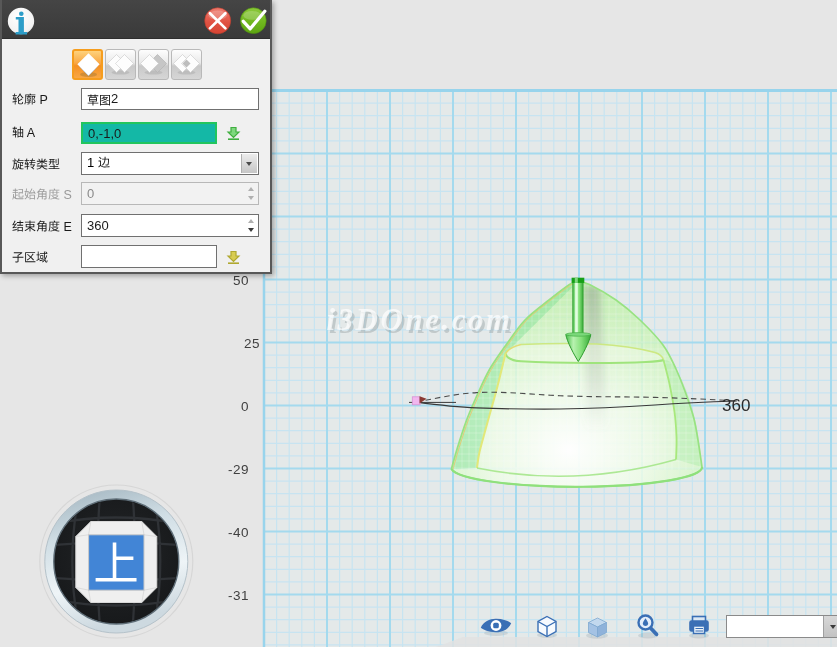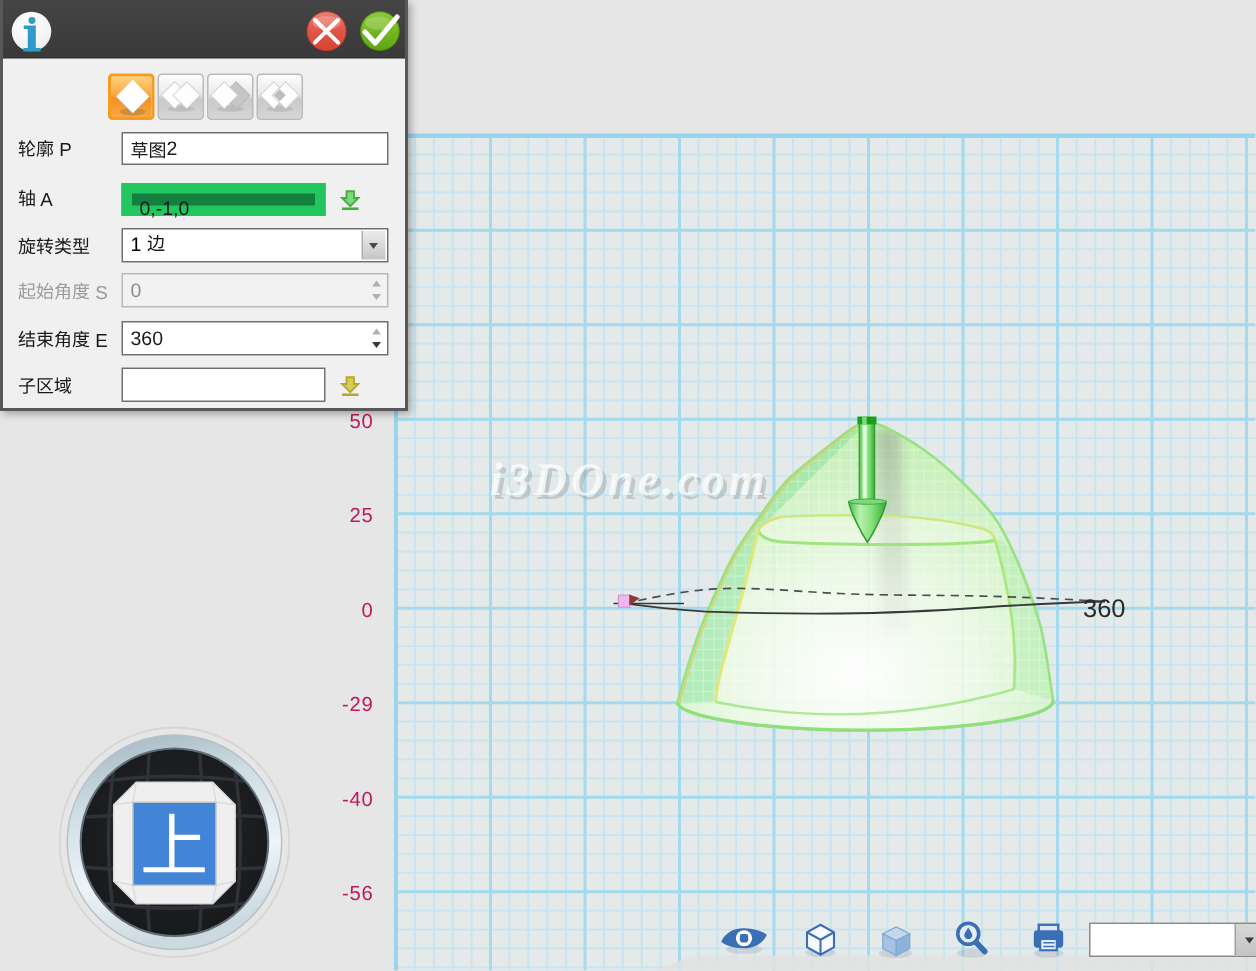--- a/index.html
+++ b/index.html
@@ -1,17 +1,17 @@
 <!DOCTYPE html>
 <html><head><meta charset="utf-8"><style>
 * {margin:0;padding:0}
 html,body {width:837px;height:647px;overflow:hidden;font-family:"Liberation Sans",sans-serif;background:#e6e6e6}
 .hz {display:inline-block}
 #canvas-svg {position:absolute;left:0;top:0}
-.axlbl {position:absolute;color:#be185d;font-size:13.5px;text-align:right;width:40px;letter-spacing:0.5px}
+.axlbl {position:absolute;color:#404040;font-size:13.5px;text-align:right;width:40px;letter-spacing:0.5px}
 </style></head>
 <body>
 <svg id="canvas-svg" width="837" height="647" viewBox="0 0 837 647">
 <rect x="264" y="90" width="573" height="557" fill="#e4e9e9"></rect>
     <path d="M264.0 90.5V647 M276.6 90.5V647 M289.2 90.5V647 M301.8 90.5V647 M314.4 90.5V647 M327.0 90.5V647 M339.6 90.5V647 M352.2 90.5V647 M364.8 90.5V647 M377.4 90.5V647 M390.0 90.5V647 M402.6 90.5V647 M415.2 90.5V647 M427.8 90.5V647 M440.4 90.5V647 M453.0 90.5V647 M465.6 90.5V647 M478.2 90.5V647 M490.8 90.5V647 M503.4 90.5V647 M516.0 90.5V647 M528.6 90.5V647 M541.2 90.5V647 M553.8 90.5V647 M566.4 90.5V647 M579.0 90.5V647 M591.6 90.5V647 M604.2 90.5V647 M616.8 90.5V647 M629.4 90.5V647 M642.0 90.5V647 M654.6 90.5V647 M667.2 90.5V647 M679.8 90.5V647 M692.4 90.5V647 M705.0 90.5V647 M717.6 90.5V647 M730.2 90.5V647 M742.8 90.5V647 M755.4 90.5V647 M768.0 90.5V647 M780.6 90.5V647 M793.2 90.5V647 M805.8 90.5V647 M818.4 90.5V647 M831.0 90.5V647 M264.0 90.5H837 M264.0 103.1H837 M264.0 115.7H837 M264.0 128.3H837 M264.0 140.9H837 M264.0 153.5H837 M264.0 166.1H837 M264.0 178.7H837 M264.0 191.3H837 M264.0 203.9H837 M264.0 216.5H837 M264.0 229.1H837 M264.0 241.7H837 M264.0 254.3H837 M264.0 266.9H837 M264.0 279.5H837 M264.0 292.1H837 M264.0 304.7H837 M264.0 317.3H837 M264.0 329.9H837 M264.0 342.5H837 M264.0 355.1H837 M264.0 367.7H837 M264.0 380.3H837 M264.0 392.9H837 M264.0 405.5H837 M264.0 418.1H837 M264.0 430.7H837 M264.0 443.3H837 M264.0 455.9H837 M264.0 468.5H837 M264.0 481.1H837 M264.0 493.7H837 M264.0 506.3H837 M264.0 518.9H837 M264.0 531.5H837 M264.0 544.1H837 M264.0 556.7H837 M264.0 569.3H837 M264.0 581.9H837 M264.0 594.5H837 M264.0 607.1H837 M264.0 619.7H837 M264.0 632.3H837 M264.0 644.9H837" stroke="#c7e4f1" stroke-width="1.2" fill="none"></path>
     <path d="M264.0 90.5V647 M327.0 90.5V647 M390.0 90.5V647 M453.0 90.5V647 M516.0 90.5V647 M579.0 90.5V647 M642.0 90.5V647 M705.0 90.5V647 M768.0 90.5V647 M831.0 90.5V647 M264.0 90.5H837 M264.0 153.5H837 M264.0 216.5H837 M264.0 279.5H837 M264.0 342.5H837 M264.0 405.5H837 M264.0 468.5H837 M264.0 531.5H837 M264.0 594.5H837" stroke="#a4daee" stroke-width="2" fill="none"></path>
     <path d="M264.0 90.5H837" stroke="#98d4ec" stroke-width="3" fill="none"></path>
     <path d="M264.0 90.5V647" stroke="#98d4ec" stroke-width="2.5" fill="none"></path>
 <text x="329" y="332.5" font-family="Liberation Serif,serif" font-style="italic" font-weight="bold" font-size="31" letter-spacing="2.5" fill="#8f9a9c" opacity="0.4">i3DOne.com</text>
 <text x="326.5" y="330" font-family="Liberation Serif,serif" font-style="italic" font-weight="bold" font-size="31" letter-spacing="2.5" fill="#ffffff" opacity="0.72">i3DOne.com</text>
@@ -118,25 +118,25 @@
     <ellipse cx="699" cy="635.5" rx="10" ry="3" fill="#9aa8b0" opacity="0.32"></ellipse>
     <g stroke="#3a6fb5" fill="#dce8f4">
       <rect x="692.5" y="616.5" width="13" height="6" stroke-width="1.6"></rect>
       <rect x="690" y="621" width="18" height="10" rx="1.5" stroke-width="1.6" fill="#3a6fb5"></rect>
       <rect x="693.5" y="626" width="11" height="7.5" stroke-width="1.4" fill="#e8f0f8"></rect>
       <path d="M695.5 628.5 H 703 M695.5 631 H 703" stroke-width="1"></path>
     </g>
 </svg>
 
 <div class="axlbl" style="left:209px;top:272.5px">50</div>
-<div class="axlbl" style="left:209px;top:335.5px">25</div>
+<div class="axlbl" style="left:220px;top:335.5px">25</div>
 <div class="axlbl" style="left:209px;top:398.5px">0</div>
 <div class="axlbl" style="left:209px;top:461.5px">-29</div>
 <div class="axlbl" style="left:209px;top:524.5px">-40</div>
-<div class="axlbl" style="left:209px;top:587.5px">-56</div>
+<div class="axlbl" style="left:209px;top:587.5px">-31</div>
 
 <div style="position:absolute;left:726px;top:615px;width:115px;height:23px;box-sizing:border-box;background:#fff;border:1px solid #8a8a8a">
 <div style="position:absolute;right:19px;top:-1px;width:20px;height:21px"></div>
 <div style="position:absolute;left:96px;top:0px;width:18px;height:21px;background:linear-gradient(#d8d8d8,#c2c2c2);border-left:1px solid #a0a0a0">
 <div style="position:absolute;left:5.5px;top:9px;width:0;height:0;border-left:3.5px solid transparent;border-right:3.5px solid transparent;border-top:4.5px solid #3a3a3a"></div>
     </div>
 </div>
 
 <div id="panel" style="position:absolute;left:0;top:0;width:272px;height:274px;box-sizing:border-box;border:2px solid #585858;border-top:none;background:#f0f0f0;box-shadow:2px 2px 5px rgba(0,0,0,0.3)">
   <div style="position:absolute;left:0;top:0;width:100%;height:38px;background:linear-gradient(#454545,#3a3a3a);border-bottom:1px solid #2e2e2e">
@@ -219,21 +219,21 @@
           <path fill="#1a1a1a" d="M317 429H515V502H317ZM258 383V547H577V383ZM349 215C361 235 374 259 384 281H216V338H612V281H464C454 255 436 221 419 195ZM543 594 526 595H237V647H474C446 666 414 684 384 697V737L193 747L198 807L384 795V882C384 892 381 895 369 896C357 897 316 897 271 895C279 911 288 932 291 949C353 949 392 949 418 940C444 931 450 916 450 884V790L621 778L622 723L450 733V716C504 691 557 658 597 623L558 590ZM651 254V961H717V316H860C836 378 804 455 772 521C852 594 873 655 874 705C874 734 868 759 851 769C842 774 830 778 817 778C799 780 775 779 750 776C761 795 769 823 770 842C795 844 823 844 845 842C866 839 885 833 900 822C931 802 943 763 943 710C942 653 921 588 841 512C878 440 919 353 951 278L901 251L890 254ZM464 55C476 76 489 101 500 125H110V433C110 578 104 778 32 920C48 927 79 950 91 963C168 812 179 587 179 433V189H949V125H584C572 97 554 61 537 34Z"></path>
         </svg> <span style="font-size:12.5px">P</span></div>
       <div style="position:absolute;left:79px;top:88px;width:178px;height:22px;box-sizing:border-box;background:#fff;border:1px solid #707070;color:#1a1a1a;font-size:13px;line-height:20px;padding-left:5px;white-space:nowrap"><svg class="hz" style="width:12px;height:12px;vertical-align:-2.5px" viewBox="0 0 1000 1000">
           <path fill="#1a1a1a" d="M244 481H754V569H244ZM244 338H754V424H244ZM172 278V629H459V726H56V794H459V958H534V794H947V726H534V629H830V278ZM62 114V182H291V259H364V182H634V259H707V182H941V114H707V40H634V114H364V40H291V114Z"></path>
         </svg><svg class="hz" style="width:12px;height:12px;vertical-align:-2.5px" viewBox="0 0 1000 1000">
           <path fill="#1a1a1a" d="M375 601C455 618 557 653 613 681L644 630C588 604 487 571 407 555ZM275 728C413 745 586 785 682 819L715 763C618 731 445 692 310 677ZM84 84V960H156V918H842V960H917V84ZM156 851V152H842V851ZM414 172C364 254 278 332 192 383C208 393 234 416 245 428C275 408 306 384 337 357C367 389 404 419 444 446C359 486 263 516 174 534C187 548 203 577 210 595C308 572 413 535 508 484C591 529 686 563 781 584C790 566 809 540 823 527C735 511 647 484 569 448C644 399 707 342 749 274L706 249L695 252H436C451 233 465 214 477 194ZM378 317 385 310H644C608 349 560 384 506 415C455 386 411 353 378 317Z"></path>
         </svg><span>2</span></div>
       <div style="position:absolute;left:10px;top:126px;font-size:12.5px;color:#1a1a1a;white-space:nowrap"><svg class="hz" style="width:12px;height:12px;vertical-align:-1px" viewBox="0 0 1000 1000">
           <path fill="#1a1a1a" d="M531 603H663V836H531ZM531 536V321H663V536ZM860 603V836H732V603ZM860 536H732V321H860ZM660 41V253H463V960H531V904H860V954H930V253H735V41ZM84 548C93 540 123 534 158 534H255V677L44 713L60 786L255 748V955H322V734L427 713L423 647L322 665V534H418V466H322V311H255V466H151C180 396 209 313 233 226H417V156H251C259 122 267 88 273 55L200 40C195 78 187 118 179 156H52V226H162C141 308 119 376 109 401C92 445 78 477 61 482C69 500 81 534 84 548Z"></path>
         </svg> <span style="font-size:12.5px">A</span></div>
-      <div style="position:absolute;left:79px;top:121.5px;width:136px;height:22px;box-sizing:border-box;background:#15803d;border:7px solid #22c55e;color:#1a1a1a;font-size:13px;line-height:20px;padding-left:5px;white-space:nowrap">0,-1,0</div>
+      <div style="position:absolute;left:79px;top:121.5px;width:136px;height:22px;box-sizing:border-box;background:#14b8a6;border:2px solid #22c55e;color:#1a1a1a;font-size:13px;line-height:20px;padding-left:5px;white-space:nowrap">0,-1,0</div>
       <svg style="position:absolute;left:224px;top:126px" width="15" height="15" viewBox="0 0 15 15">
         <path d="M5 1.5 H10 V6 H13 L7.5 11.5 L2 6 H5 Z" fill="#7ed87e" stroke="#3fae3f" stroke-width="1.2"></path>
         <path d="M2 13.2 H13" stroke="#3fae3f" stroke-width="1.6"></path>
       </svg>
       <div style="position:absolute;left:10px;top:158px;font-size:12.5px;color:#1a1a1a;white-space:nowrap"><svg class="hz" style="width:12px;height:12px;vertical-align:-1px" viewBox="0 0 1000 1000">
           <path fill="#1a1a1a" d="M169 67C196 109 225 165 240 203H44V274H152C149 559 141 779 27 909C45 921 70 943 82 960C177 848 207 684 217 475H333C327 753 319 850 303 873C296 884 288 886 273 886C259 886 224 886 186 882C196 901 203 930 204 951C245 953 283 953 306 950C332 947 349 940 364 917C390 883 396 772 403 439C403 429 403 405 403 405H220L223 274H444V203H260L313 184C298 147 266 89 237 45ZM506 508C500 668 484 824 400 908C417 918 439 942 448 957C494 911 523 848 541 776C600 910 690 940 813 940H946C950 921 959 888 969 871C940 872 836 872 817 872C786 872 756 870 729 863V654H920V588H729V412H860C846 450 830 487 816 514L874 536C899 491 927 421 952 359L903 343L892 346H495C518 314 539 278 558 238H958V169H588C602 132 615 93 625 54L552 39C523 153 473 262 406 333C424 344 454 368 467 381L487 356V412H661V833C618 803 584 751 561 663C567 614 570 561 572 508Z"></path>
         </svg><svg class="hz" style="width:12px;height:12px;vertical-align:-1px" viewBox="0 0 1000 1000">
           <path fill="#1a1a1a" d="M81 548C89 540 120 534 154 534H243V679L40 713L56 786L243 750V956H315V736L450 709L447 644L315 667V534H418V466H315V313H243V466H145C177 396 208 313 234 227H417V157H255C264 123 272 89 280 55L206 40C200 79 192 118 183 157H46V227H165C142 309 118 377 107 402C89 445 75 478 58 482C67 500 77 534 81 548ZM426 345V416H573C552 486 531 551 513 602H801C766 652 723 712 682 765C647 742 612 720 579 701L531 749C633 810 752 902 810 961L860 903C830 874 787 840 738 804C802 722 871 627 921 553L868 527L856 532H616L650 416H959V345H671L703 227H923V157H722L750 50L675 40L646 157H465V227H627L594 345Z"></path>
         </svg><svg class="hz" style="width:12px;height:12px;vertical-align:-1px" viewBox="0 0 1000 1000">
           <path fill="#1a1a1a" d="M746 58C722 100 679 161 645 200L706 223C742 187 787 134 824 83ZM181 91C223 132 268 191 287 230L354 197C334 158 287 101 244 62ZM460 41V235H72V304H400C318 388 185 458 53 489C69 504 90 532 101 551C237 511 372 432 460 333V501H535V351C662 414 812 496 892 548L929 486C849 438 706 364 582 304H933V235H535V41ZM463 523C458 562 452 598 443 631H67V701H416C366 795 265 857 46 891C60 908 79 940 85 960C334 916 445 833 498 708C576 849 714 929 916 960C925 939 946 907 963 890C781 869 647 806 574 701H936V631H523C531 597 537 561 542 523Z"></path>

